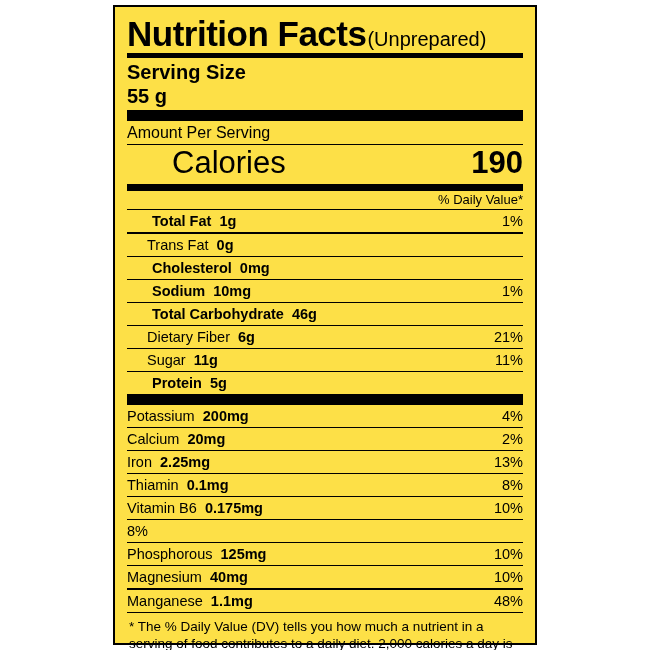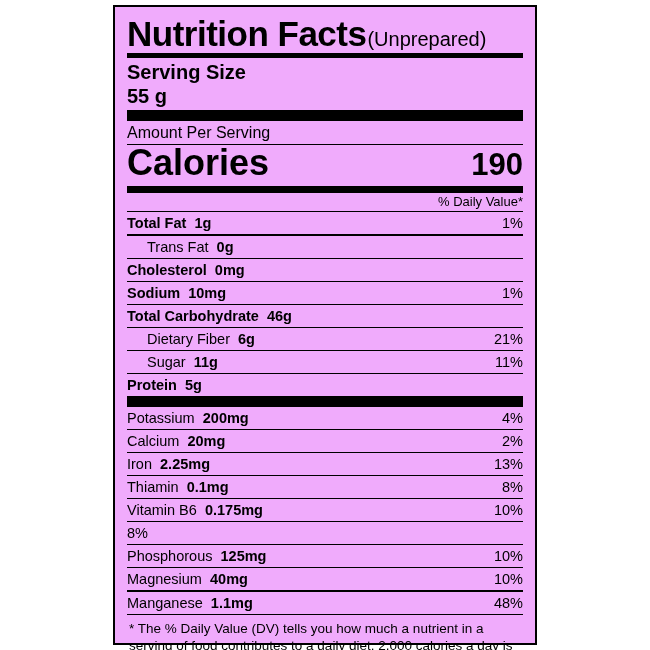--- a/index.html
+++ b/index.html
@@ -14,21 +14,21 @@
     color: #000000;
   }
   #panel {
     position: absolute;
     left: 113px;
     top: 5px;
     width: 424px;
     height: 640px;
     border: 2px solid #000000;
     box-sizing: border-box;
-    background: #f0abfc;
+    background: #fde047;
     padding: 6px 12px 6px 12px;
   }
   .title-row {
     display: flex;
     align-items: baseline;
     justify-content: flex-start;
     margin: 2px 0 0 0;
   }
   .title {
     font-size: 35px;
@@ -79,23 +79,24 @@
     line-height: 20px;
     padding: 2px 0 1px 0;
   }
   .calories-row {
     display: flex;
     justify-content: space-between;
     align-items: baseline;
     padding: 0 0 3px 0;
   }
   .calories-label {
-    font-size: 36px;
-    font-weight: bold;
+    font-size: 31px;
+    font-weight: normal;
     line-height: 36px;
+    margin-left: 45px;
   }
   .calories-val {
     font-size: 31px;
     font-weight: bold;
     line-height: 36px;
   }
   .dv-header {
     text-align: right;
     font-size: 13px;
     line-height: 16px;
@@ -107,20 +108,21 @@
     align-items: baseline;
     padding: 2.5px 0 2.5px 0;
     font-size: 14.5px;
     line-height: 17px;
   }
   .nname {
     white-space: nowrap;
   }
   .nname b {
     font-weight: bold;
+    margin-left: 25px;
   }
   .indent1 { padding-left: 20px; }
   .pct {
     font-weight: normal;
     white-space: nowrap;
   }
   .amt {
     font-weight: bold;
   }
   .footnote {

